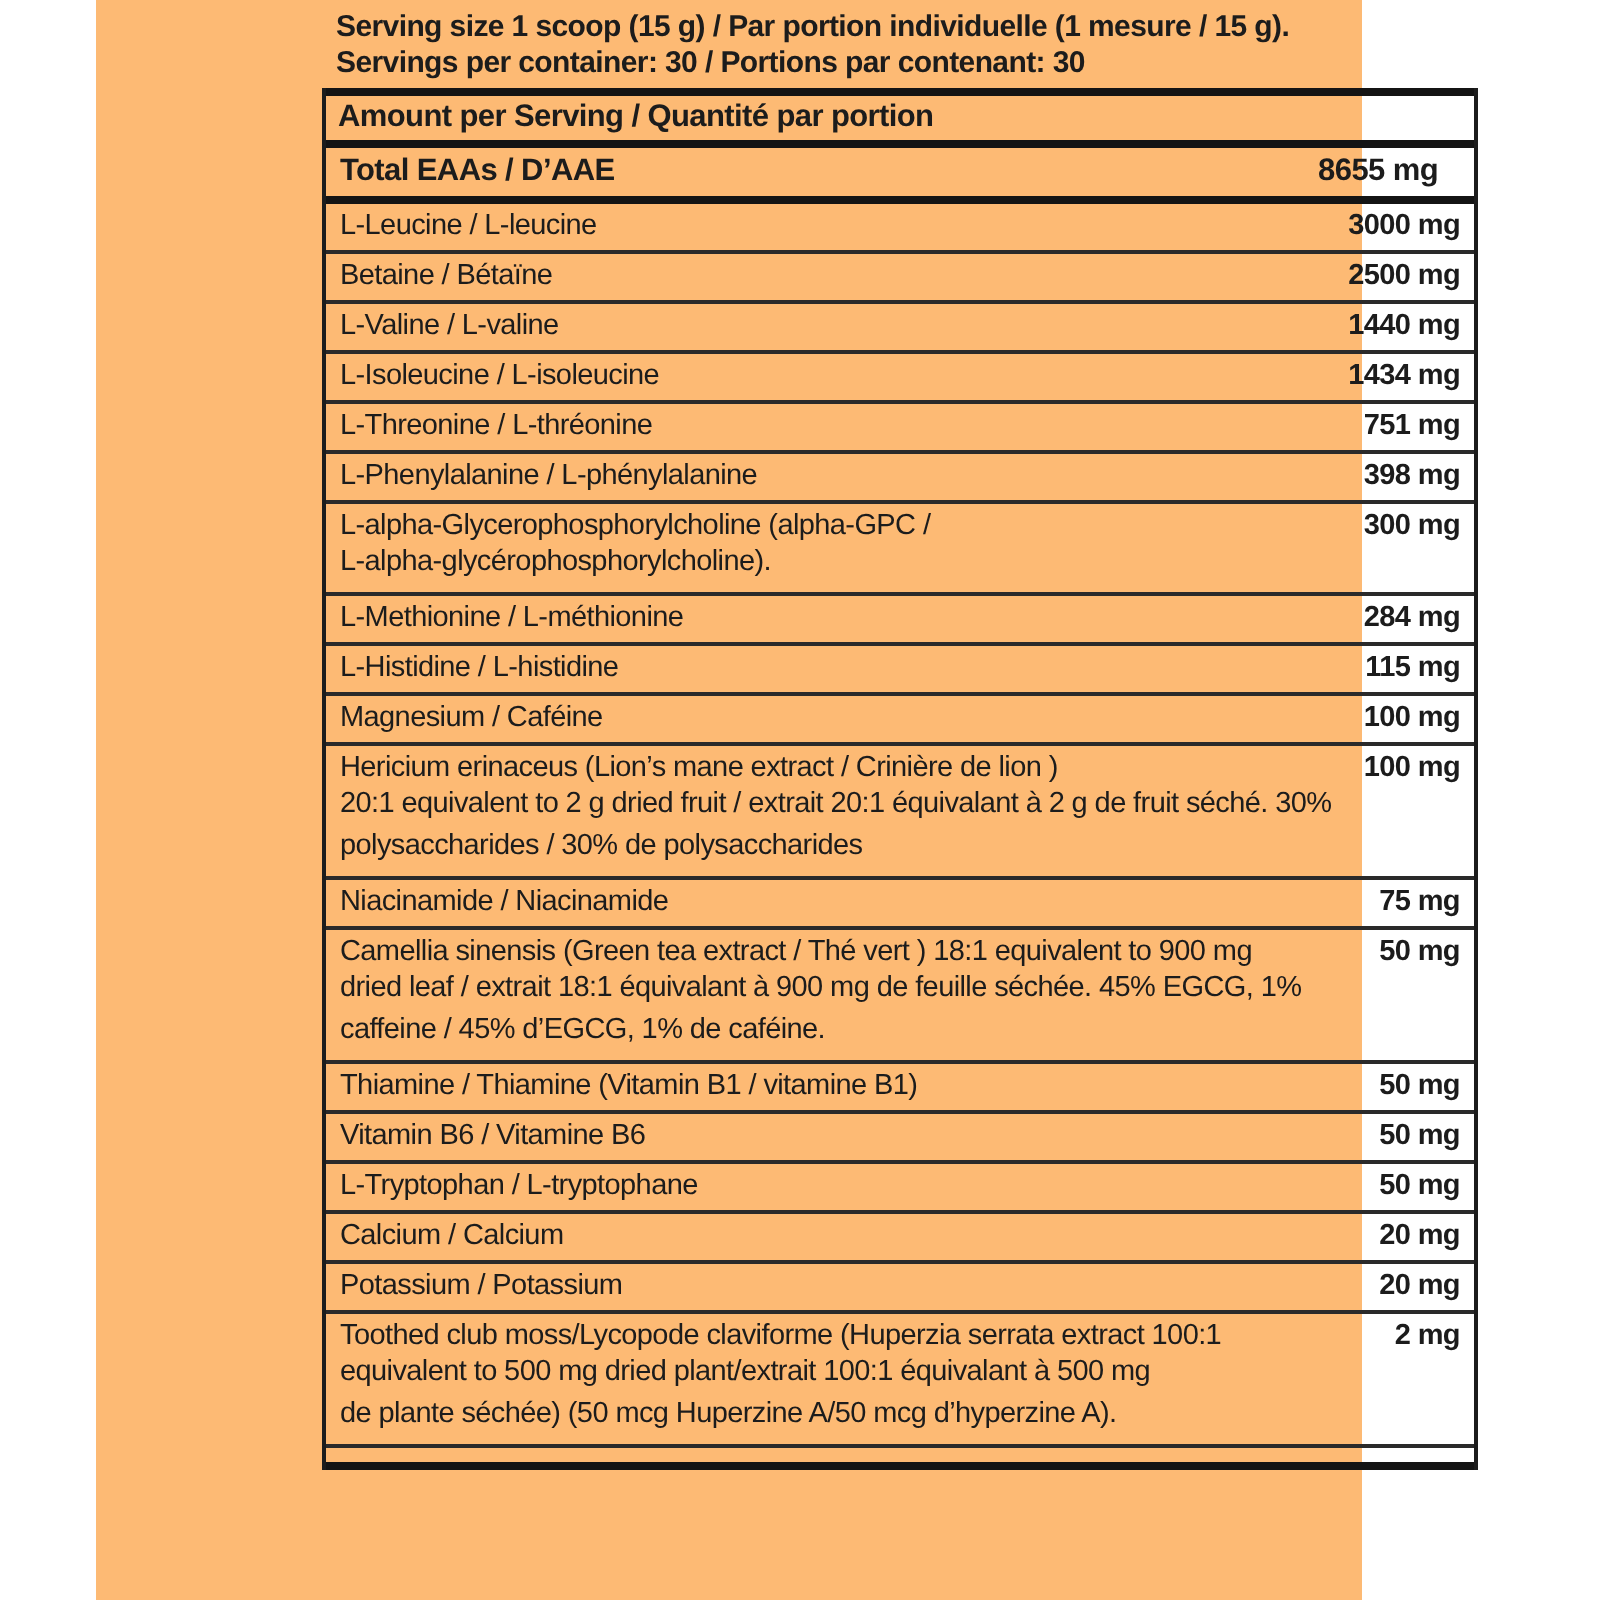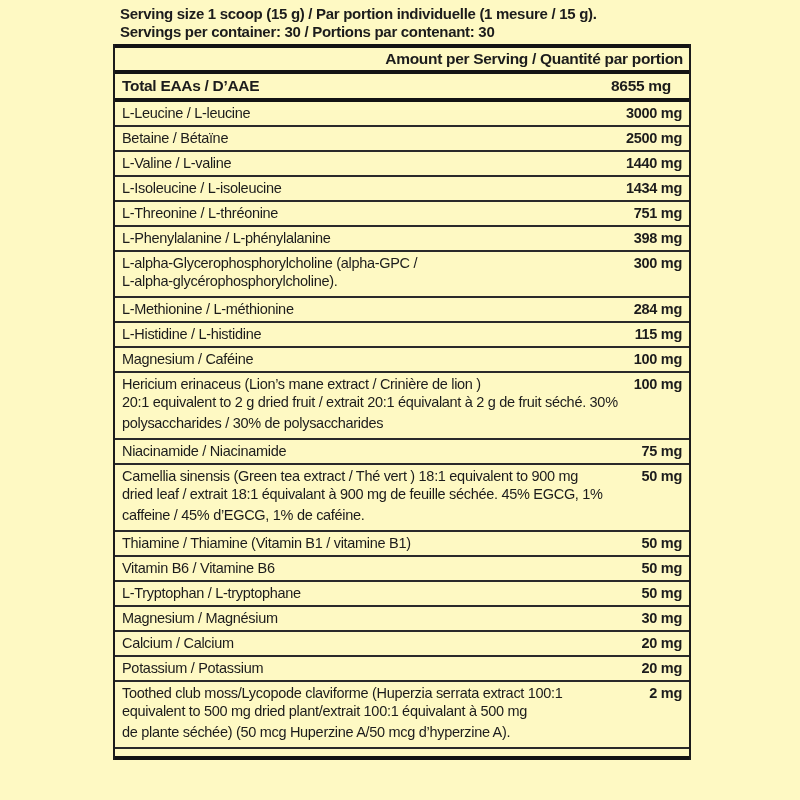--- a/index.html
+++ b/index.html
@@ -7,23 +7,24 @@
     padding: 0;
     background: #ffffff;
     width: 800px;
     height: 800px;
     overflow: hidden;
     font-family: "Liberation Sans", sans-serif;
     color: #1c1c1c;
   }
   .page {
     position: relative;
-    width: 800px;
+    width: 633px;
     height: 800px;
-    background: #fef9c3;
+    background: #fdba74;
+    margin-left: 48px;
   }
   .label {
     position: absolute;
     left: 113px;
     top: 0;
     width: 578px;
     letter-spacing: -0.3px;
   }
   .serving-block {
     padding: 5px 7px 3px 7px;
@@ -36,21 +37,21 @@
   }
   .facts-table {
     border-left: 2px solid #1c1c1c;
     border-right: 2px solid #1c1c1c;
   }
   .thick-bar {
     height: 4px;
     background: #141414;
   }
   .amount-header {
-    text-align: right;
+    text-align: left;
     font-size: 15.5px;
     font-weight: 700;
     padding: 3px 6px 4px 6px;
     line-height: 15px;
   }
   .total-row {
     display: flex;
     justify-content: space-between;
     align-items: baseline;
     font-size: 15.5px;
@@ -215,26 +216,20 @@
             </div>
           </div>
           <div class="row">
             <div class="row-top">
               <span class="row-name">L-Tryptophan / L-tryptophane</span>
               <span class="row-amount">50 mg</span>
             </div>
           </div>
           <div class="row">
             <div class="row-top">
-              <span class="row-name">Magnesium / Magnésium</span>
-              <span class="row-amount">30 mg</span>
-            </div>
-          </div>
-          <div class="row">
-            <div class="row-top">
               <span class="row-name">Calcium / Calcium</span>
               <span class="row-amount">20 mg</span>
             </div>
           </div>
           <div class="row">
             <div class="row-top">
               <span class="row-name">Potassium / Potassium</span>
               <span class="row-amount">20 mg</span>
             </div>
           </div>

